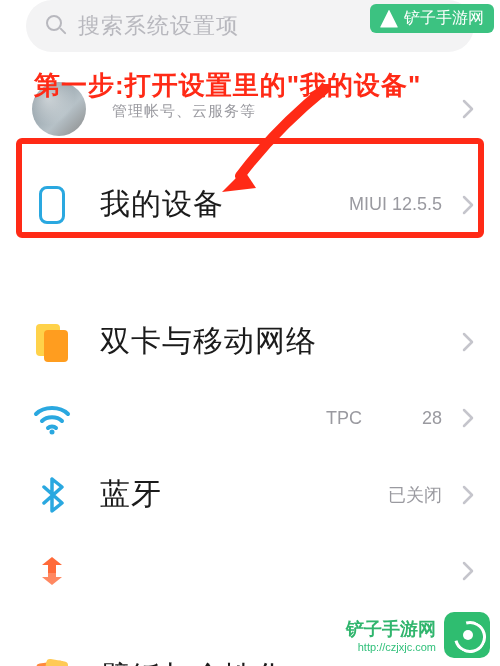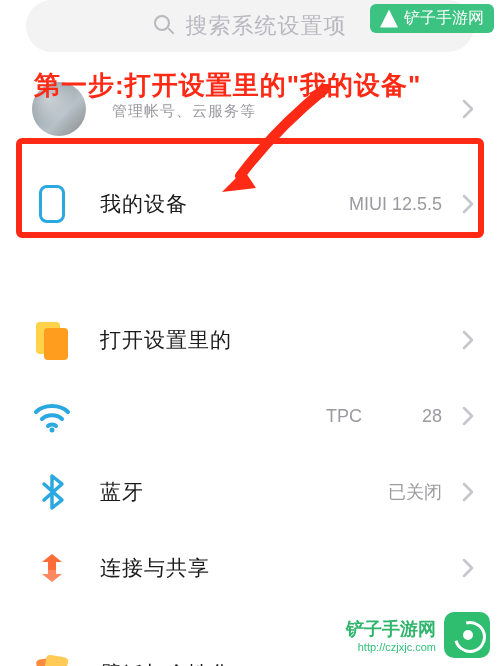--- a/index.html
+++ b/index.html
@@ -7,35 +7,34 @@
 
   .search-bar {
     margin: 0 26px 18px 26px;
     height: 52px;
     border-radius: 26px;
     background: #f3f3f4;
     display: flex;
     align-items: center;
     padding: 0 20px;
     color: #b8b8be;
-    justify-content: center;
   }
   .search-bar .mag { width: 22px; height: 22px; margin-right: 10px; position: relative; flex: 0 0 auto; }
   .search-bar .mag .c { width: 16px; height: 16px; border: 2px solid #b8b8be; border-radius: 50%; position: absolute; left: 0; top: 0; }
   .search-bar .mag .h { width: 8px; height: 2px; background: #b8b8be; position: absolute; left: 13px; top: 15px; transform: rotate(45deg); border-radius: 1px; }
   .search-bar .ph { font-size: 22px; letter-spacing: 1px; }
 
   .row {
     display: flex;
     align-items: center;
     padding: 18px 26px 18px 32px;
     position: relative;
   }
   .row .ic { width: 40px; height: 40px; flex: 0 0 40px; margin-right: 28px; position: relative; }
-  .row .title { font-size: 21px; color: #1b1b1b; font-weight: 450; letter-spacing: 1px; }
+  .row .title { font-size: 30px; color: #1b1b1b; font-weight: 450; letter-spacing: 1px; }
   .row .sub { font-size: 15px; color: #9a9aa0; margin-top: 4px; letter-spacing: 1px; }
   .row .val { font-size: 18px; color: #9a9aa0; margin-left: auto; margin-right: 20px; white-space: nowrap; }
   .row .chev { flex: 0 0 auto; }
   .chev svg, .acct-chev svg { display:block }
 
   .acct-row { padding: 12px 26px 22px 32px; }
   .acct-row .avatar { width: 54px; height: 54px; border-radius: 50%; background: linear-gradient(135deg,#7b8a93 0%, #b6c1c7 60%, #888 100%); flex:0 0 54px; margin-right:26px; position:relative; overflow:hidden; }
   .acct-row .avatar::after{content:"";position:absolute;inset:0;background:radial-gradient(circle at 30% 30%, rgba(255,255,255,.5), transparent 50%);}
   .acct-row .txt { flex:1; }
   .acct-row .chev { margin-left:auto; }
@@ -154,21 +153,21 @@
   </span>
 </div>
 
 <div class="group-gap"></div>
 
 <div class="row">
   <div class="ic ic-sim">
       <span class="a"></span>
       <span class="b"></span>
     </div>
-  <div class="title">打开设置里的</div>
+  <div class="title">双卡与移动网络</div>
   <span class="chev" style="margin-left:auto">
     <svg width="12" height="20" viewBox="0 0 12 20">
         <path d="M2 2 L10 10 L2 18" stroke="#c5c5cc" stroke-width="2.5" fill="none" stroke-linecap="round" stroke-linejoin="round"></path>
       </svg>
   </span>
 </div>
 
 <div class="row">
   <div class="ic ic-wifi">
     <svg width="40" height="40" viewBox="0 0 40 40">
@@ -201,21 +200,20 @@
   </span>
 </div>
 
 <div class="row">
   <div class="ic ic-share">
     <svg width="40" height="40" viewBox="0 0 40 40">
       <path d="M20 6 L30 14 L24 14 L24 22 L16 22 L16 14 L10 14 Z" fill="#ff6a39"></path>
       <path d="M20 34 L10 26 L16 26 L16 18 L24 18 L24 26 L30 26 Z" fill="#ff6a39" opacity="0.8"></path>
     </svg>
   </div>
-  <div class="title">连接与共享</div>
   <span class="chev" style="margin-left:auto">
     <svg width="12" height="20" viewBox="0 0 12 20">
         <path d="M2 2 L10 10 L2 18" stroke="#c5c5cc" stroke-width="2.5" fill="none" stroke-linecap="round" stroke-linejoin="round"></path>
       </svg>
   </span>
 </div>
 
 <div class="group-gap small"></div>
 
 <div class="row" style="padding-bottom:0">

